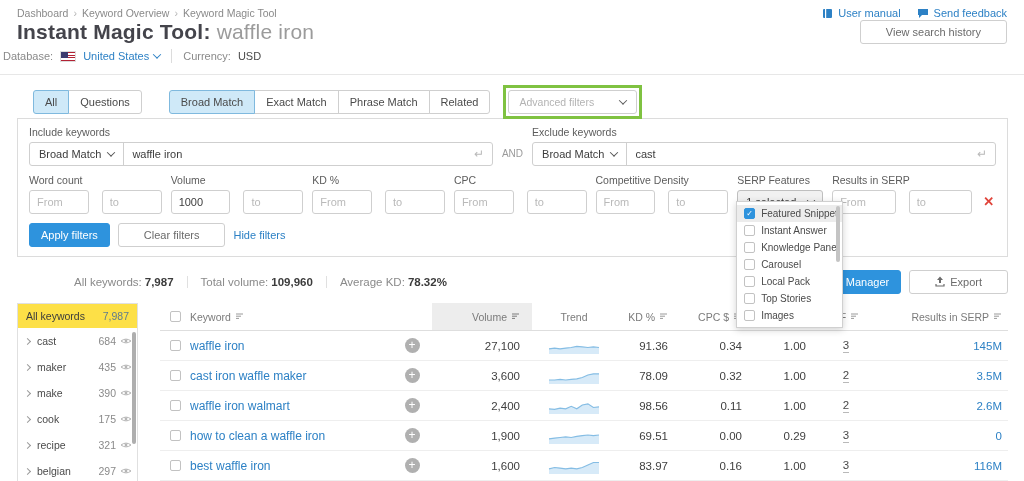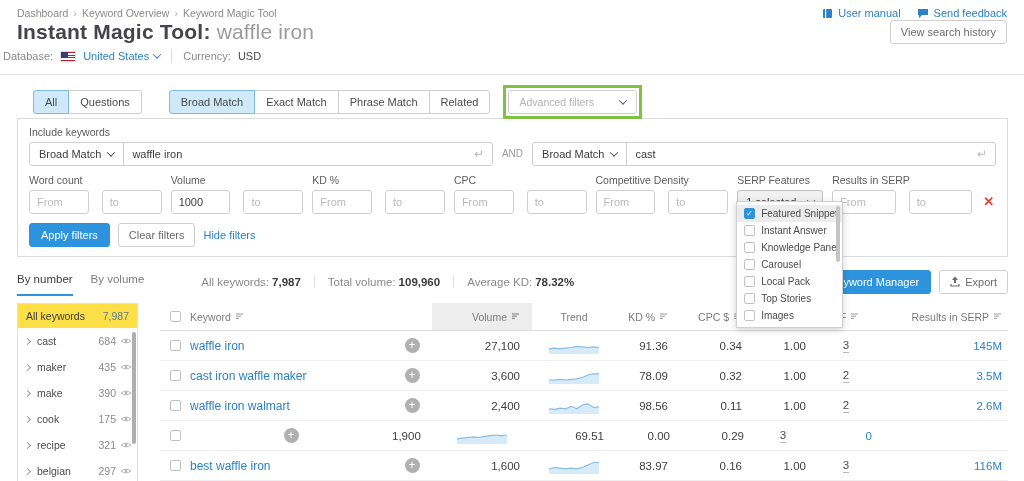--- a/index.html
+++ b/index.html
@@ -11,21 +11,21 @@
   .topbar { display:flex; justify-content:space-between; align-items:center; padding:7px 17px 0; }
   .breadcrumb { font-size:10.5px; color:#8a8a8a; display:flex; gap:5px; }
   .breadcrumb span.crumb { cursor:pointer; }
   .breadcrumb span.crumb:not(:last-child)::after { content:"›"; color:#b5b5b5; margin-left:5px; }
   .top-links { display:flex; gap:16px; font-size:11px; }
   .top-links a { color:#2d81c5; display:flex; align-items:center; gap:5px; }
   .title-row { display:flex; justify-content:space-between; align-items:flex-start; padding:1px 17px 0; }
   h1 { font-size:21px; font-weight:bold; color:#44444b; letter-spacing:.2px; }
   h1 .query { color:#9b9b9b; font-weight:normal; }
   .btn { display:inline-flex; align-items:center; gap:5px; border:1px solid #cfcfcf; background:#fff;
-    border-radius:3px; font-size:11px; color:#6b6b6b; padding:5px 10px; cursor:pointer; }
+    border-radius:3px; font-size:11px; color:#6b6b6b; padding:5px 25px; cursor:pointer; }
   .meta-row { display:flex; align-items:center; gap:7px; padding:5px 3px 11px; font-size:11px; color:#8a8a8a; }
   .flag { width:16px; height:11px; display:inline-block; position:relative; border:1px solid #ddd;
     background:linear-gradient(to bottom,#b22234 0 9%,#fff 9% 18%,#b22234 18% 27%,#fff 27% 36%,#b22234 36% 45%,#fff 45% 54%,#b22234 54% 64%,#fff 64% 73%,#b22234 73% 82%,#fff 82% 91%,#b22234 91%); }
   .flag::after { content:""; position:absolute; left:0; top:0; width:7px; height:6px; background:#3c3b6e; }
   .db-link { color:#2d81c5; display:flex; align-items:center; gap:5px; cursor:pointer; }
   .vsep { width:1px; height:14px; background:#dcdcdc; margin:0 4px; }
   .dark { color:#4a4a4a; }
   .hr { border-bottom:1px solid #e7e7e7; }
 
   .chev { display:inline-block; width:6px; height:6px; border-right:1.6px solid currentColor;
@@ -205,20 +205,21 @@
         <span class="match-sel">
             <span>Broad Match</span>
             <span class="chev"></span>
           </span>
         <input value="waffle iron" style="">
         <span class="enter-ico">↵</span>
       </div>
     </div>
     <span class="and-lbl">AND</span>
     <div class="kw-group">
+      <span class="f-label">Exclude keywords</span>
       <div class="combo">
         <span class="match-sel">
             <span>Broad Match</span>
             <span class="chev"></span>
           </span>
         <input value="cast" style="">
         <span class="enter-ico">↵</span>
       </div>
     </div>
   </div>
@@ -309,24 +310,20 @@
   </div>
 
   <div class="actions-row">
     <button class="btn-primary">Apply filters</button>
     <button class="btn">Clear filters</button>
     <span class="link">Hide filters</span>
   </div>
 </div>
 
 <div class="toolbar">
-  <div class="view-tabs">
-    <span class="vt active">By number</span>
-    <span class="vt">By volume</span>
-  </div>
   <div class="stats">
     <span class="stat"><span>All keywords:</span><b>7,987</b></span>
     <span class="stat"><span>Total volume:</span><b>109,960</b></span>
     <span class="stat"><span>Average KD:</span><b>78.32%</b></span>
   </div>
   <div class="tb-right">
     <button class="btn-primary plus-ico">To Keyword Manager</button>
     <button class="btn">
       <svg width="10" height="11" viewBox="0 0 10 11">
           <path d="M5 0.5 L8 4 H6 V7 H4 V4 H2 Z" fill="#6b6b6b"></path>
@@ -521,20 +518,21 @@
       <span class="c-center">
           <span class="sf-val">2</span>
         </span>
       <span class="c-right pr6"><a class="res-link">2.6M</a></span>
     </div>
 
     <div class="grid trow">
       <span class="c-center">
           <span class="cb"></span>
         </span>
+      <a class="kw-link">how to clean a waffle iron</a>
       <span class="c-center">
           <span class="add-btn"></span>
         </span>
       <span class="c-right pr12">1,900</span>
       <span class="c-center">
           <svg width="52" height="16">
             <polygon points="1,16 1.0,10.8 6.6,10.1 12.1,9.5 17.7,8.9 23.2,9.5 28.8,8.3 34.3,7.6 39.9,7.0 45.4,7.6 51.0,7.0 51,16" fill="#d7eaf8"></polygon>
             <polyline points="1.0,10.8 6.6,10.1 12.1,9.5 17.7,8.9 23.2,9.5 28.8,8.3 34.3,7.6 39.9,7.0 45.4,7.6 51.0,7.0" fill="none" stroke="#85bde4" stroke-width="1.2"></polyline>
           </svg>
         </span>

